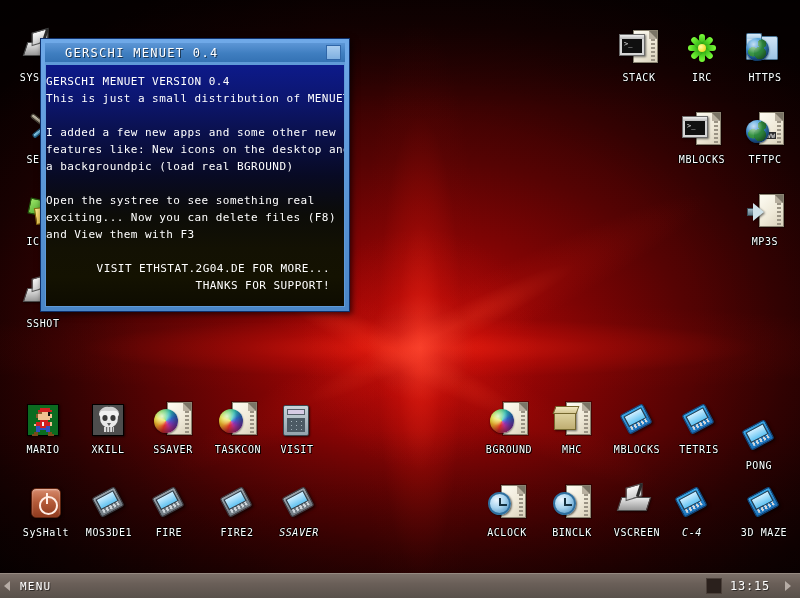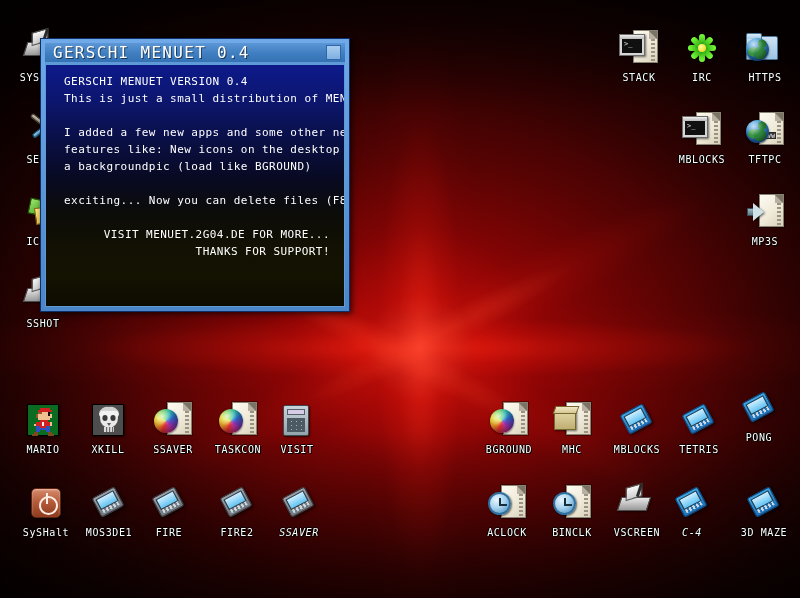--- a/index.html
+++ b/index.html
@@ -370,24 +370,24 @@
     border-image:linear-gradient(to bottom,#6fa9e8,#4a86c8) 1;
     background:#5f9ad8;
   }
   #titlebar {
     position:absolute; left:4px; top:4px; right:4px; height:19px;
     background:linear-gradient(to bottom,#5c96d6 0%,#3f7ec0 55%,#3472b4 100%);
     display:flex; align-items:center;
   }
   #window-title {
     flex:1;
-    padding-left:8px;
+    padding-left:20px;
     color:#ffffff;
     font-family:"DejaVu Sans Mono", monospace;
-    font-size:16px;
+    font-size:12px;
     letter-spacing:1.3px;
     text-shadow:1px 1px 0 rgba(0,0,0,0.55);
     white-space:nowrap;
     overflow:hidden;
   }
   #close-button {
     width:15px; height:15px; margin-right:4px;
     background:linear-gradient(to bottom,#a9cdf0,#7fb0e0);
     border:1px solid #2f66a8;
     cursor:pointer;
@@ -402,21 +402,20 @@
     overflow:hidden;
     padding:8px 0 0 0;
   }
   .wline {
     color:#ffffff;
     font-family:"DejaVu Sans Mono", monospace;
     font-size:11px;
     letter-spacing:0.45px;
     line-height:17px;
     height:17px;
-    padding-left:18px;
     white-space:pre;
   }
   .wline.blank { color:transparent; }
   .wline.right { text-align:right; padding-right:14px; padding-left:0; }
 
   
   #taskbar {
     position:absolute; left:0; bottom:0;
     width:800px; height:25px;
     background:linear-gradient(to bottom,#7c7069 0%,#6a5f58 40%,#58504a 100%);
@@ -805,21 +804,21 @@
       </div>
       <div class="icon" style="left: 662px; top: 400px;">
         <div class="glyph">
           <span class="pda blue">
             <span class="pda-screen"></span>
             <span class="pda-keys"></span>
           </span>
         </div>
         <div class="caption">TETRIS</div>
       </div>
-      <div class="icon" style="left: 722px; top: 388px;">
+      <div class="icon" style="left: 722px; top: 416px;">
         <div class="glyph">
           <span class="pda blue">
             <span class="pda-screen"></span>
             <span class="pda-keys"></span>
           </span>
         </div>
         <div class="caption">PONG</div>
       </div>
       <div class="icon" style="left: 470px; top: 483px;">
         <div class="glyph">
@@ -875,26 +874,40 @@
       <div id="close-button"></div>
     </div>
 
     <div id="window-body">
       <div id="window-text">
           <div class="wline">GERSCHI MENUET VERSION 0.4</div>
           <div class="wline">This is just a small distribution of MENUET</div>
           <div class="wline blank">&nbsp;</div>
           <div class="wline">I added a few new apps and some other new</div>
           <div class="wline">features like: New icons on the desktop and</div>
-          <div class="wline">a backgroundpic (load like BGROUND)</div>
+          <div class="wline">a backgroundpic (load real BGROUND)</div>
           <div class="wline blank">&nbsp;</div>
+          <div class="wline">Open the systree to see something real</div>
           <div class="wline">exciting... Now you can delete files (F8)</div>
+          <div class="wline">and View them with F3</div>
         </div>
       <div id="window-footer">
           <div class="wline blank">&nbsp;</div>
-          <div class="wline right">VISIT MENUET.2G04.DE FOR MORE...</div>
+          <div class="wline right">VISIT ETHSTAT.2G04.DE FOR MORE...</div>
           <div class="wline right">THANKS FOR SUPPORT!</div>
         </div>
     </div>
   </div>
 
+  <div id="taskbar">
+    <div id="tb-left-arrow">
+      <span class="arrow-l"></span>
+    </div>
+    <div id="menu-button">MENU</div>
+    <div id="tb-spacer"></div>
+    <div id="tb-app-slot"></div>
+    <div id="tb-clock">13:15</div>
+    <div id="tb-right-arrow">
+      <span class="arrow-r"></span>
+    </div>
+  </div>
 
 </div>
 
 </body></html>

